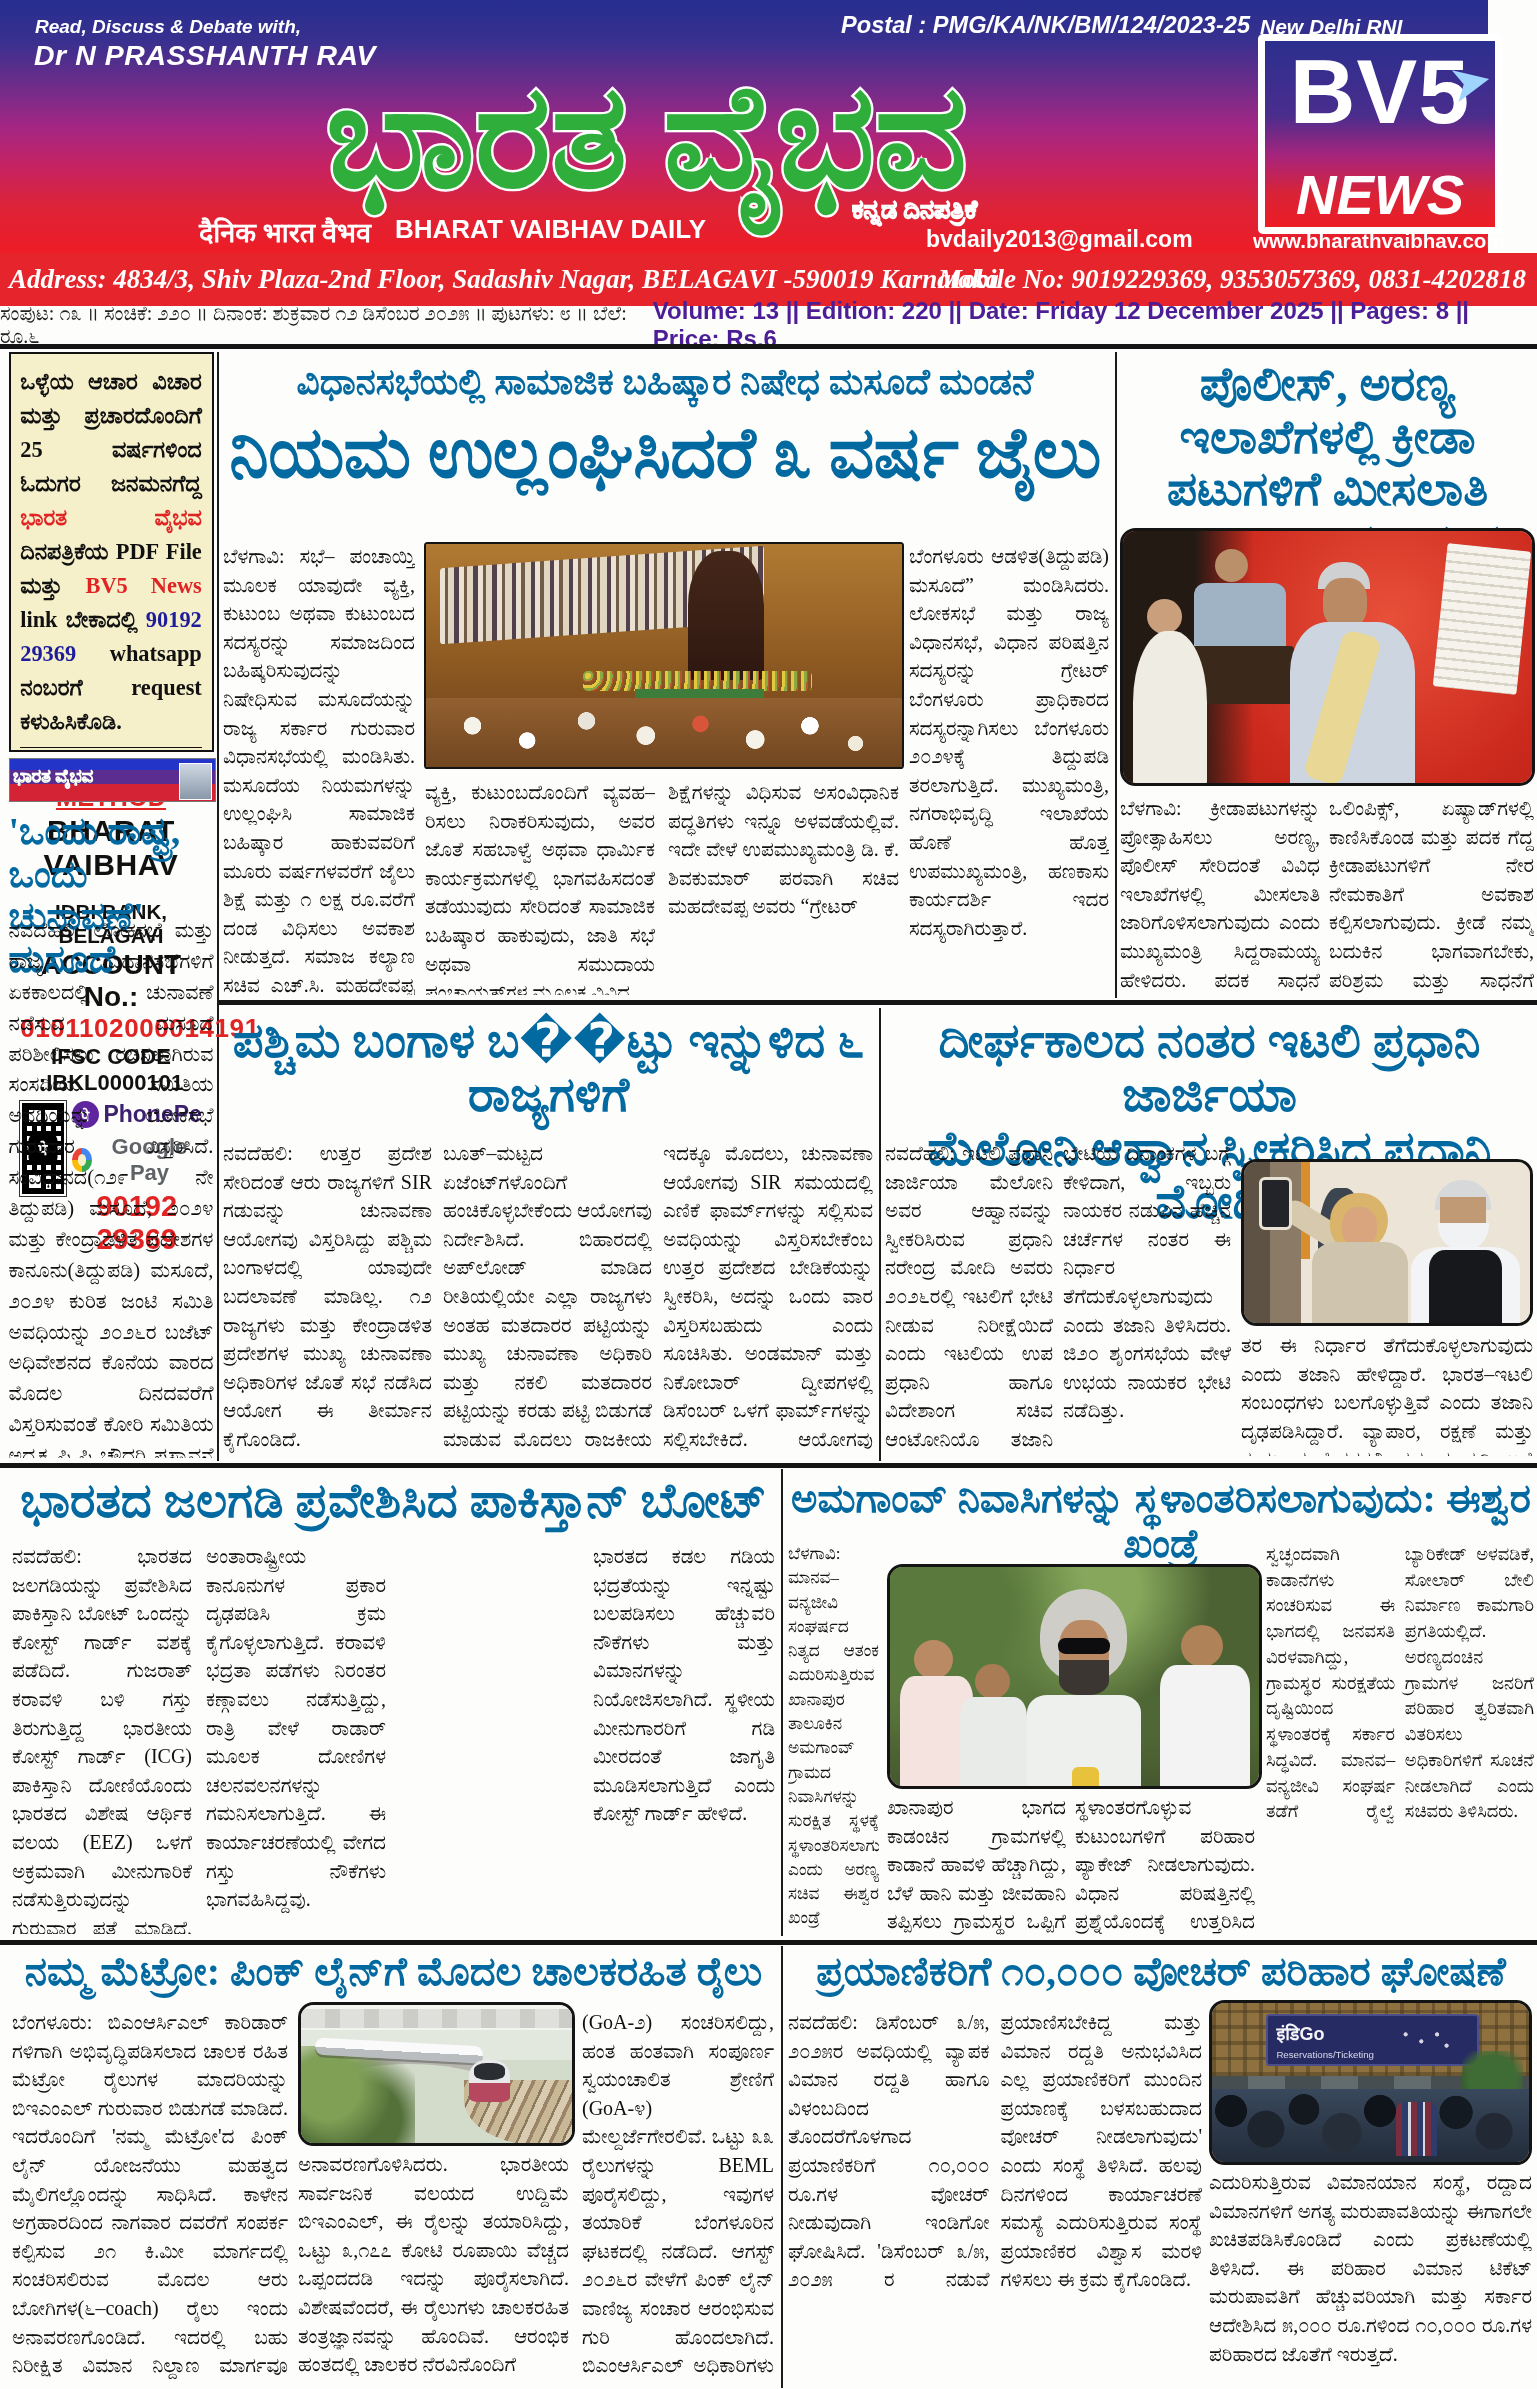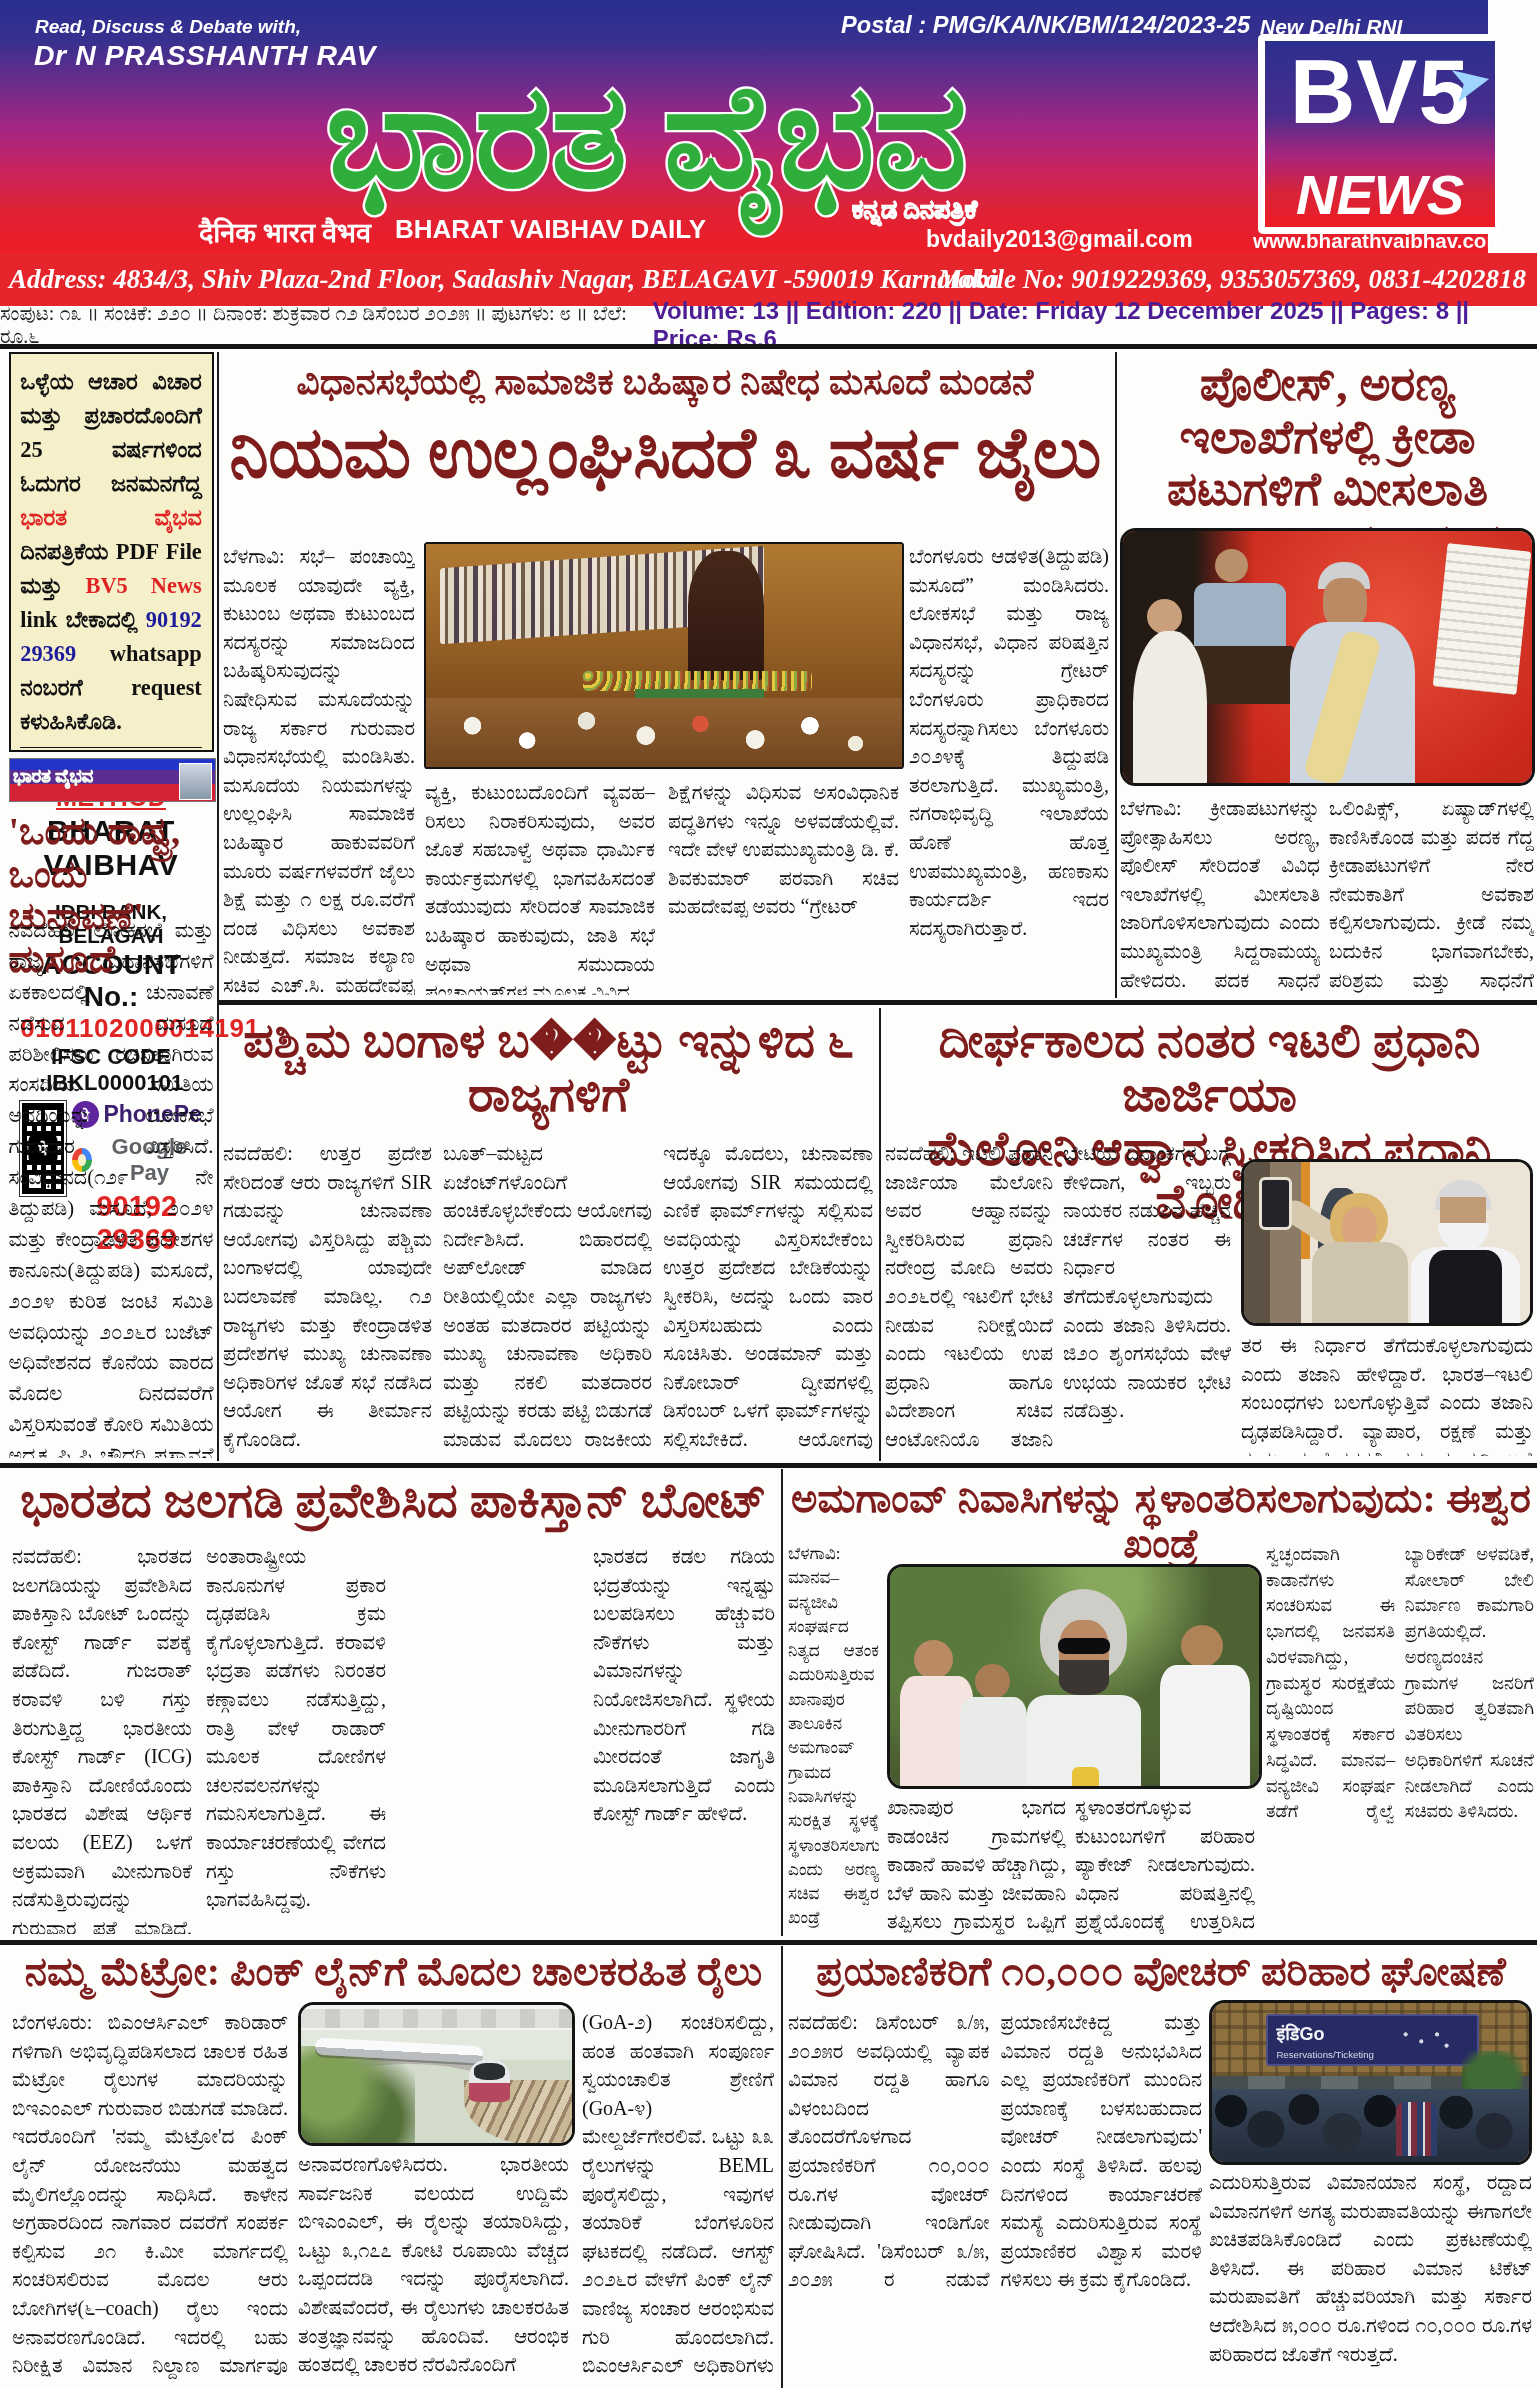--- a/index.html
+++ b/index.html
@@ -32,21 +32,21 @@
   .addrbar{left:0;top:253px;width:1538px;height:53px;background:#e5252b;color:#fff;}
   .addr-text{left:9px;top:11px;font:bold 27px "Liberation Serif",serif;font-style:italic;}
   .addr-mob{right:12px;top:11px;position:absolute;font:bold 27px "Liberation Serif",serif;font-style:italic;}
   .infoline{left:0;top:306px;width:1538px;height:38px;display:flex;align-items:center;justify-content:center;gap:25.4px;}
   .info-kn{font-size:20px;color:#222;}
   .info-en{font:bold 24px "Liberation Sans",sans-serif;color:#4c1d95;}
   .hrule{background:#151515;}
   .vrule{background:#1b1b1b;width:1.8px;}
   
   .col{position:absolute;text-align:justify;font-size:20px;line-height:1.43;color:#101010;overflow:hidden;}
-  .hl{position:absolute;font-weight:bold;color:#7f1d1d;line-height:1.12;font-family:Liberation Serif, serif;}
+  .hl{position:absolute;font-weight:bold;color:#0369a1;line-height:1.12;}
   .hl.center{text-align:center;}
   
   .promobox{left:8.5px;top:352px;width:205px;height:400px;background:#f5efca;border:2.4px solid #111;box-sizing:border-box;padding:11px 9.7px 6px;}
   .promo-text{font-weight:bold;font-size:22.4px;line-height:1.52;text-align:justify;}
   .promo-red{color:#e02424;}
   .promo-blue{color:#1d1c9a;}
   .pay-sec{border-top:1.8px solid #111;margin-top:7.3px;padding-top:6px;text-align:center;}
   .pay-title{color:#e02424;font:bold 25.4px "Liberation Sans",sans-serif;text-decoration:underline;}
   .pay-bank{font:bold 30px "Liberation Sans",sans-serif;letter-spacing:0.6px;margin-top:2.4px;}
   .pay-branch{font:bold 20.6px "Liberation Sans",sans-serif;margin-top:18px;}

